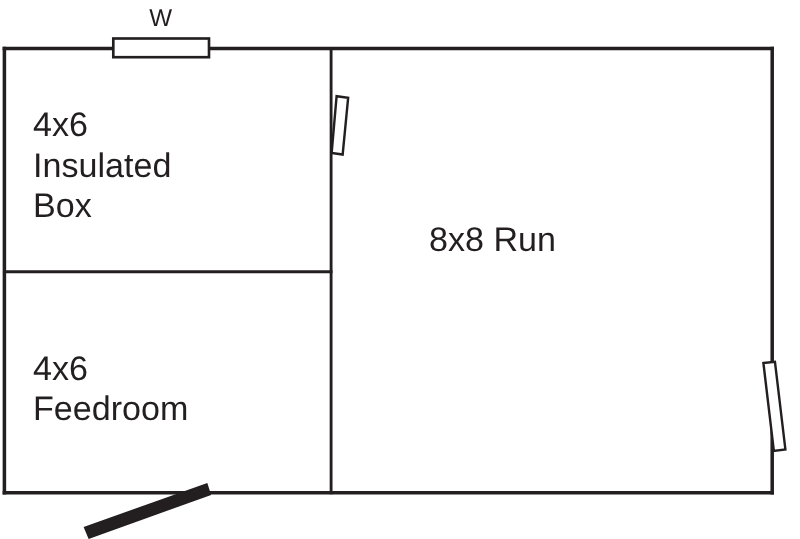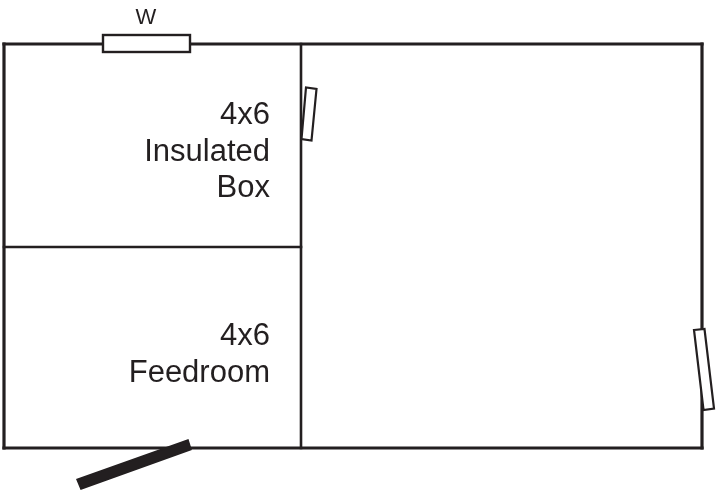--- a/index.html
+++ b/index.html
@@ -46,21 +46,21 @@
     stroke-width: 2.2;
     fill: #ffffff;
   }
   .door-leaf-solid {
     stroke: #231f20;
     stroke-width: 1.5;
     fill: #231f20;
   }
   .room-label {
     position: absolute;
-    text-align: right;
+    text-align: left;
     color: #231f20;
     font-family: "Liberation Sans", sans-serif;
     font-weight: 400;
     line-height: 1.18;
     white-space: pre-line;
     user-select: none;
   }
   #label-insulated-box {
     left: 30px;
     top: 96px;
@@ -129,16 +129,17 @@
 
   </svg>
 
   <div class="room-label" id="label-insulated-box">4x6
 Insulated
 Box</div>
 
   <div class="room-label" id="label-feedroom">4x6
 Feedroom</div>
 
+  <div class="room-label" id="label-run">8x8 Run</div>
 
   <div id="label-window">W</div>
 
 </div>
 
 </body></html>

